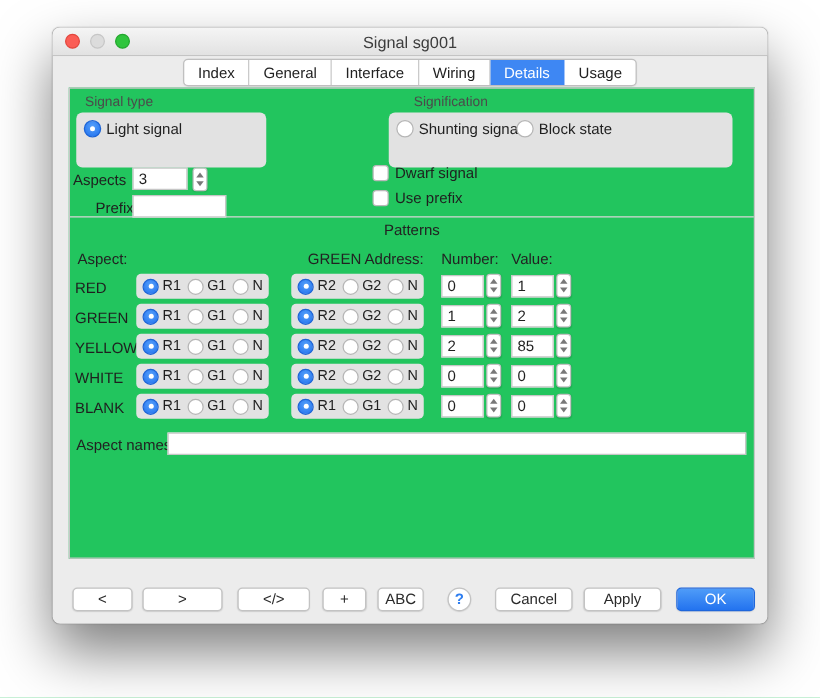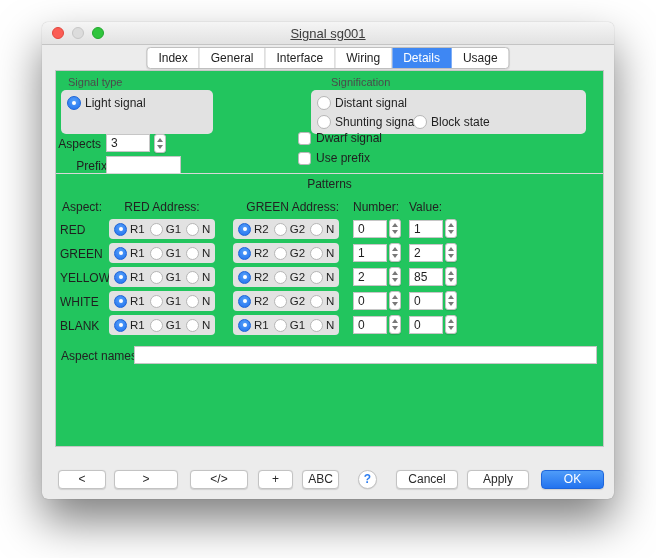--- a/index.html
+++ b/index.html
@@ -2,21 +2,21 @@
 <html><head>
 <meta charset="utf-8">
 <style>
   html,body{margin:0;padding:0;width:656px;height:558px;background:#fff;
     font-family:"Liberation Sans",sans-serif;color:#1f1f1f;-webkit-font-smoothing:antialiased;}
   .window{position:absolute;left:42px;top:22px;width:572px;height:477px;background:#ececec;
     border-radius:6px;box-shadow:0 22px 45px rgba(0,0,0,.5),0 0 1px rgba(0,0,0,.35);}
   
   .titlebar{position:absolute;left:0;top:0;right:0;height:22px;border-radius:6px 6px 0 0;
     background:linear-gradient(#f5f5f5,#e2e2e2);border-bottom:1px solid #c4c4c4;}
-  .title{position:absolute;left:0;right:0;top:4px;text-align:center;font-size:13px;color:#3c3c3c;text-decoration:underline;}
+  .title{position:absolute;left:0;right:0;top:4px;text-align:center;font-size:13px;color:#3c3c3c;}
   .lights{position:absolute;left:10px;top:5px;display:flex;gap:8px;}
   .light{width:12px;height:12px;border-radius:50%;display:inline-block;box-sizing:border-box;}
   .lt-close{background:#fb5d55;border:1px solid #e2463d;}
   .lt-min{background:#dcdcdc;border:1px solid #c6c6c6;}
   .lt-zoom{background:#30c53d;border:1px solid #23a72e;}
   
   .tabs{position:absolute;left:50%;top:25px;transform:translateX(-50%);display:flex;height:20px;
     background:#fff;border:1px solid #bfbfbf;border-radius:4px;overflow:hidden;box-shadow:0 .5px 1px rgba(0,0,0,.08);}
   .tab{padding:0 11px;line-height:20px;font-size:12px;color:#222;border-right:1px solid #c9c9c9;white-space:nowrap;}
   .tab:last-child{border-right:none;}
@@ -96,24 +96,20 @@
     <div class="gbox" style="left:5px;top:19px;width:152px;height:44px;padding:3px 0 0 6px;box-sizing:border-box">
       <div class="optrow">
         <span class="radio on"></span>
         <em>Light signal</em>
       </div>
     </div>
 
     <span class="glabel" style="left:275px;top:5px">Signification</span>
     <div class="gbox" style="left:255px;top:19px;width:275px;height:44px;padding:3px 0 0 6px;box-sizing:border-box">
       <div style="display:flex">
-        <div class="optrow" style="width:96px">
-          <span class="radio"></span>
-          <em>Distant signal</em>
-        </div>
       </div>
       <div style="display:flex">
         <div class="optrow" style="width:96px">
           <span class="radio"></span>
           <em>Shunting signal</em>
         </div>
         <div class="optrow">
           <span class="radio"></span>
           <em>Block state</em>
         </div>
@@ -132,21 +128,20 @@
     </div>
     <div class="cbrow" style="left:242px;top:80px">
       <span class="checkbox"></span>
       <em>Use prefix</em>
     </div>
 
     <div class="sep" style="top:102px"></div>
     <div class="ptitle" style="top:106px">Patterns</div>
 
     <span class="phead" style="left:4px;top:129px;width:44px;text-align:center">Aspect:</span>
-    <span class="phead" style="left:53px;top:129px;width:106px;text-align:center">RED Address:</span>
     <span class="phead" style="left:177px;top:129px;width:106px;text-align:right">GREEN Address:</span>
     <span class="phead" style="left:297px;top:129px">Number:</span>
     <span class="phead" style="left:353px;top:129px">Value:</span>
 
     <div class="prow" style="top:148px">
       <span class="palabel">RED</span>
       <div class="rbox red">
         <span class="opt">
             <i class="radio on"></i>
             <em>R1</em>

